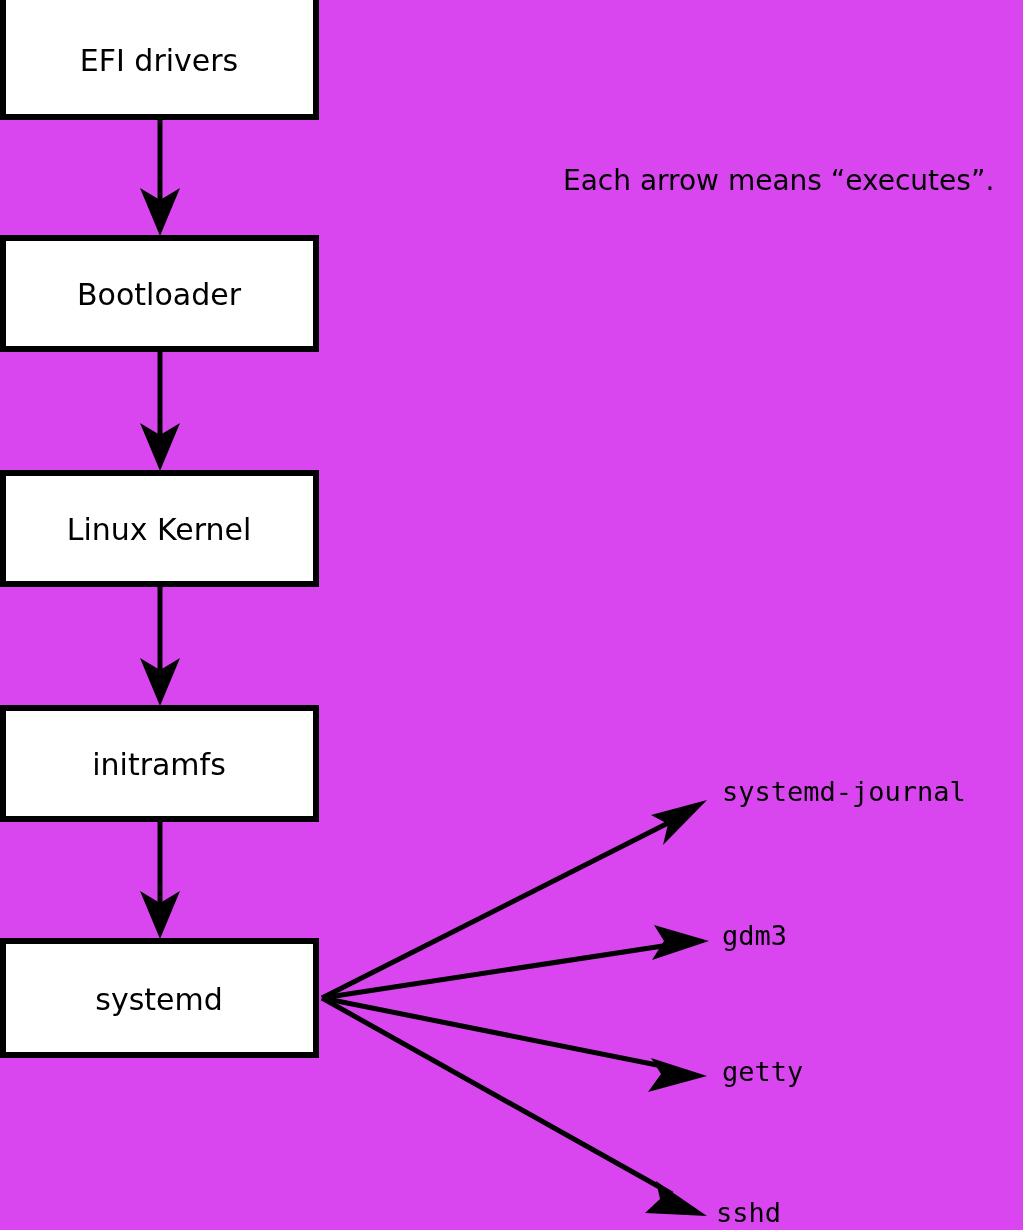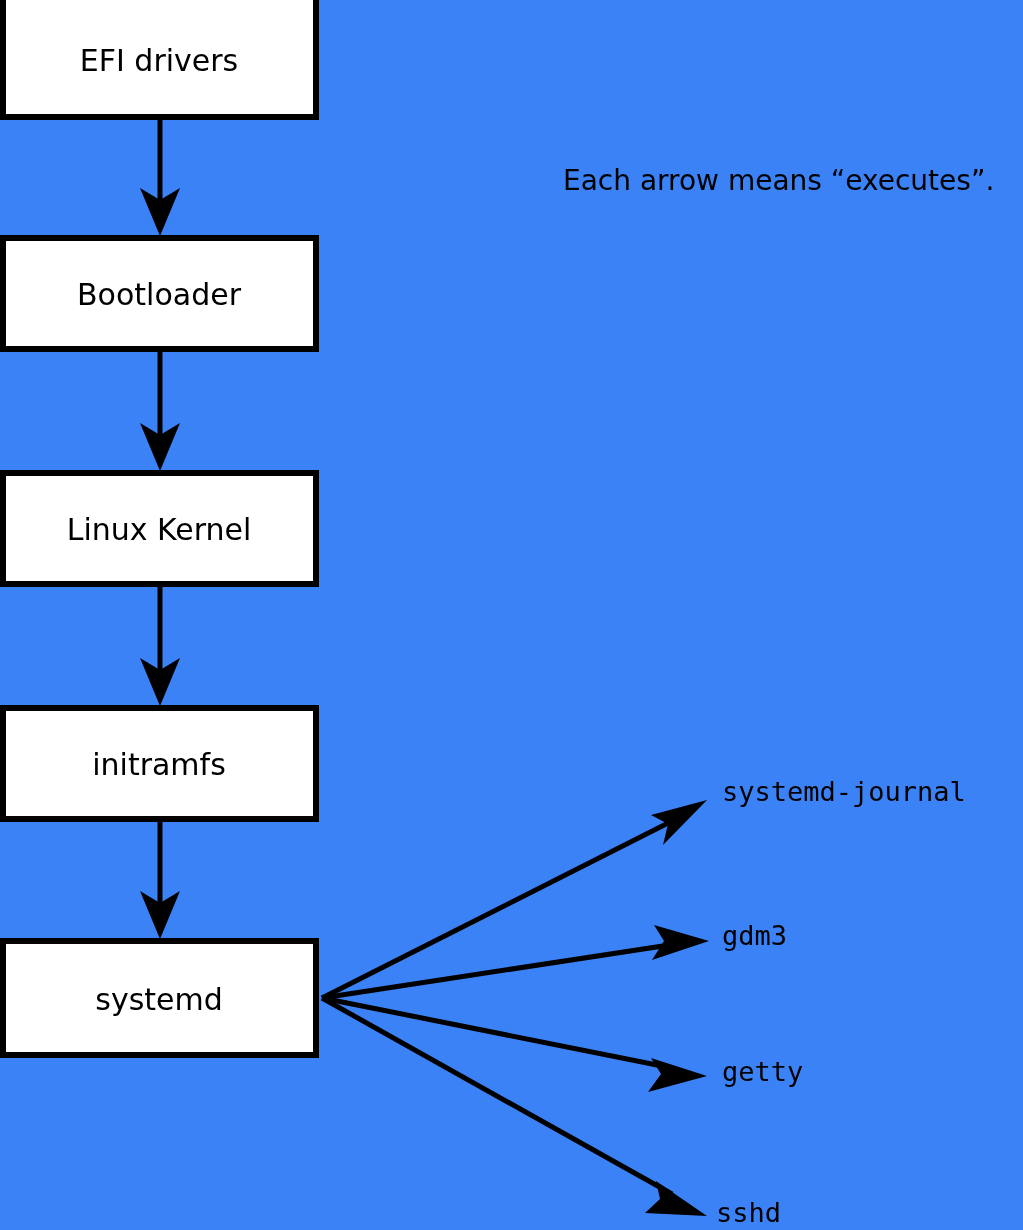--- a/index.html
+++ b/index.html
@@ -10,21 +10,21 @@
   }
   body {
     font-family: "DejaVu Sans", "Liberation Sans", sans-serif;
     color: #000000;
   }
   #canvas {
     position: relative;
     width: 1023px;
     height: 1230px;
     overflow: hidden;
-    background: #3b82f6;
+    background: #d946ef;
   }
   #diagram-svg {
     position: absolute;
     left: 0;
     top: 0;
     width: 1023px;
     height: 1230px;
   }
   .stage-label {
     font-family: "DejaVu Sans", "Liberation Sans", sans-serif;

